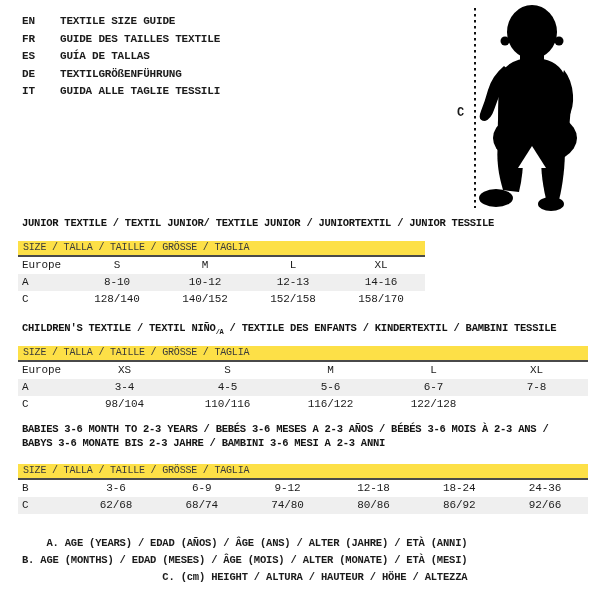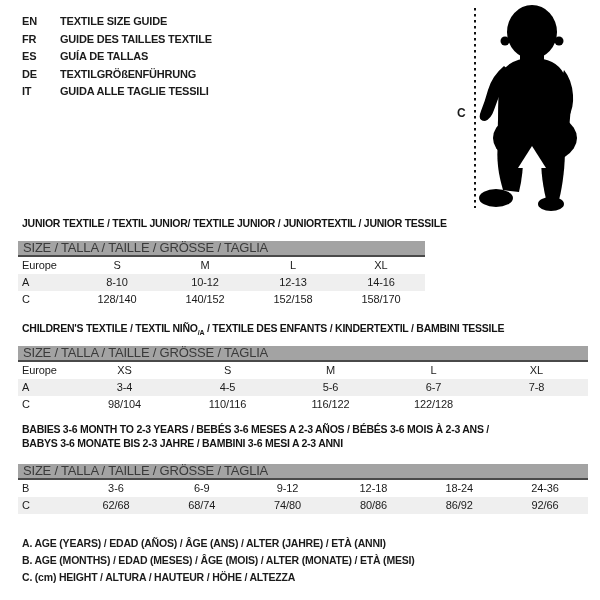--- a/index.html
+++ b/index.html
@@ -1,50 +1,50 @@
 <!DOCTYPE html>
 <html><head>
 <meta charset="utf-8">
 <style>
   html,body{margin:0;padding:0;background:#fff;}
   .canvas{
     position:relative;width:600px;height:600px;background:#ffffff;overflow:hidden;
-    font-family:Liberation Sans, sans-serif;color:#1b1b1b;
+    font-family:Liberation Mono, monospace;color:#1b1b1b;
   }
   
   .lang-block{position:absolute;left:22px;top:13px;}
   .lang-row{display:grid;grid-template-columns:38px auto;line-height:17.5px;
     font-size:11px;font-weight:bold;letter-spacing:-0.2px;}
   
   .figure-svg{position:absolute;left:460px;top:0;width:140px;height:220px;}
   .c-label{position:absolute;left:457px;top:106px;font-size:12px;font-weight:bold;}
   
   .sec-heading{position:absolute;font-size:10.5px;font-weight:bold;letter-spacing:-0.25px;
     color:#141414;white-space:nowrap;}
   .junior-heading{left:22px;top:217px;}
   .children-heading{left:22px;top:322px;}
   .babies-heading{left:22px;top:423px;line-height:13.5px;}
   .sec-heading sub{font-size:7px;}
   
   .stable{position:absolute;font-size:11px;letter-spacing:-0.1px;}
   .junior-table{left:18px;top:241px;width:407px;}
   .children-table{left:18px;top:346px;width:570px;}
   .babies-table{left:18px;top:464px;width:570px;}
-  .band{height:14px;line-height:14px;background:#a3a3a3;border-bottom:2px solid #4a4a4a;
-    padding-left:5px;font-size:13px;color:#3a3a3a;letter-spacing:-0.2px;}
+  .band{height:14px;line-height:14px;background:#fde047;border-bottom:2px solid #4a4a4a;
+    padding-left:5px;font-size:10px;color:#3a3a3a;letter-spacing:-0.2px;}
   .trow{display:grid;height:17px;line-height:17px;}
   .cols4 .trow{grid-template-columns:55px repeat(4,1fr);}
   .cols5 .trow{grid-template-columns:55px repeat(5,1fr);}
   .cols6 .trow{grid-template-columns:55px repeat(6,1fr);}
   .trow.alt{background:#efefef;}
   .tlabel{text-align:left;padding-left:4px;}
   .tcell{text-align:center;}
   
   .legend{position:absolute;left:22px;top:535px;font-size:10.5px;font-weight:bold;
-    letter-spacing:-0.2px;line-height:17px;white-space:nowrap;}
+    letter-spacing:-0.2px;line-height:17px;white-space:nowrap;text-align:right;}
 </style>
 </head>
 <body>
 
 <div class="canvas">
 
   <div class="lang-block">
     <div class="lang-row">
       <span>EN</span>
       <span>TEXTILE SIZE GUIDE</span>

